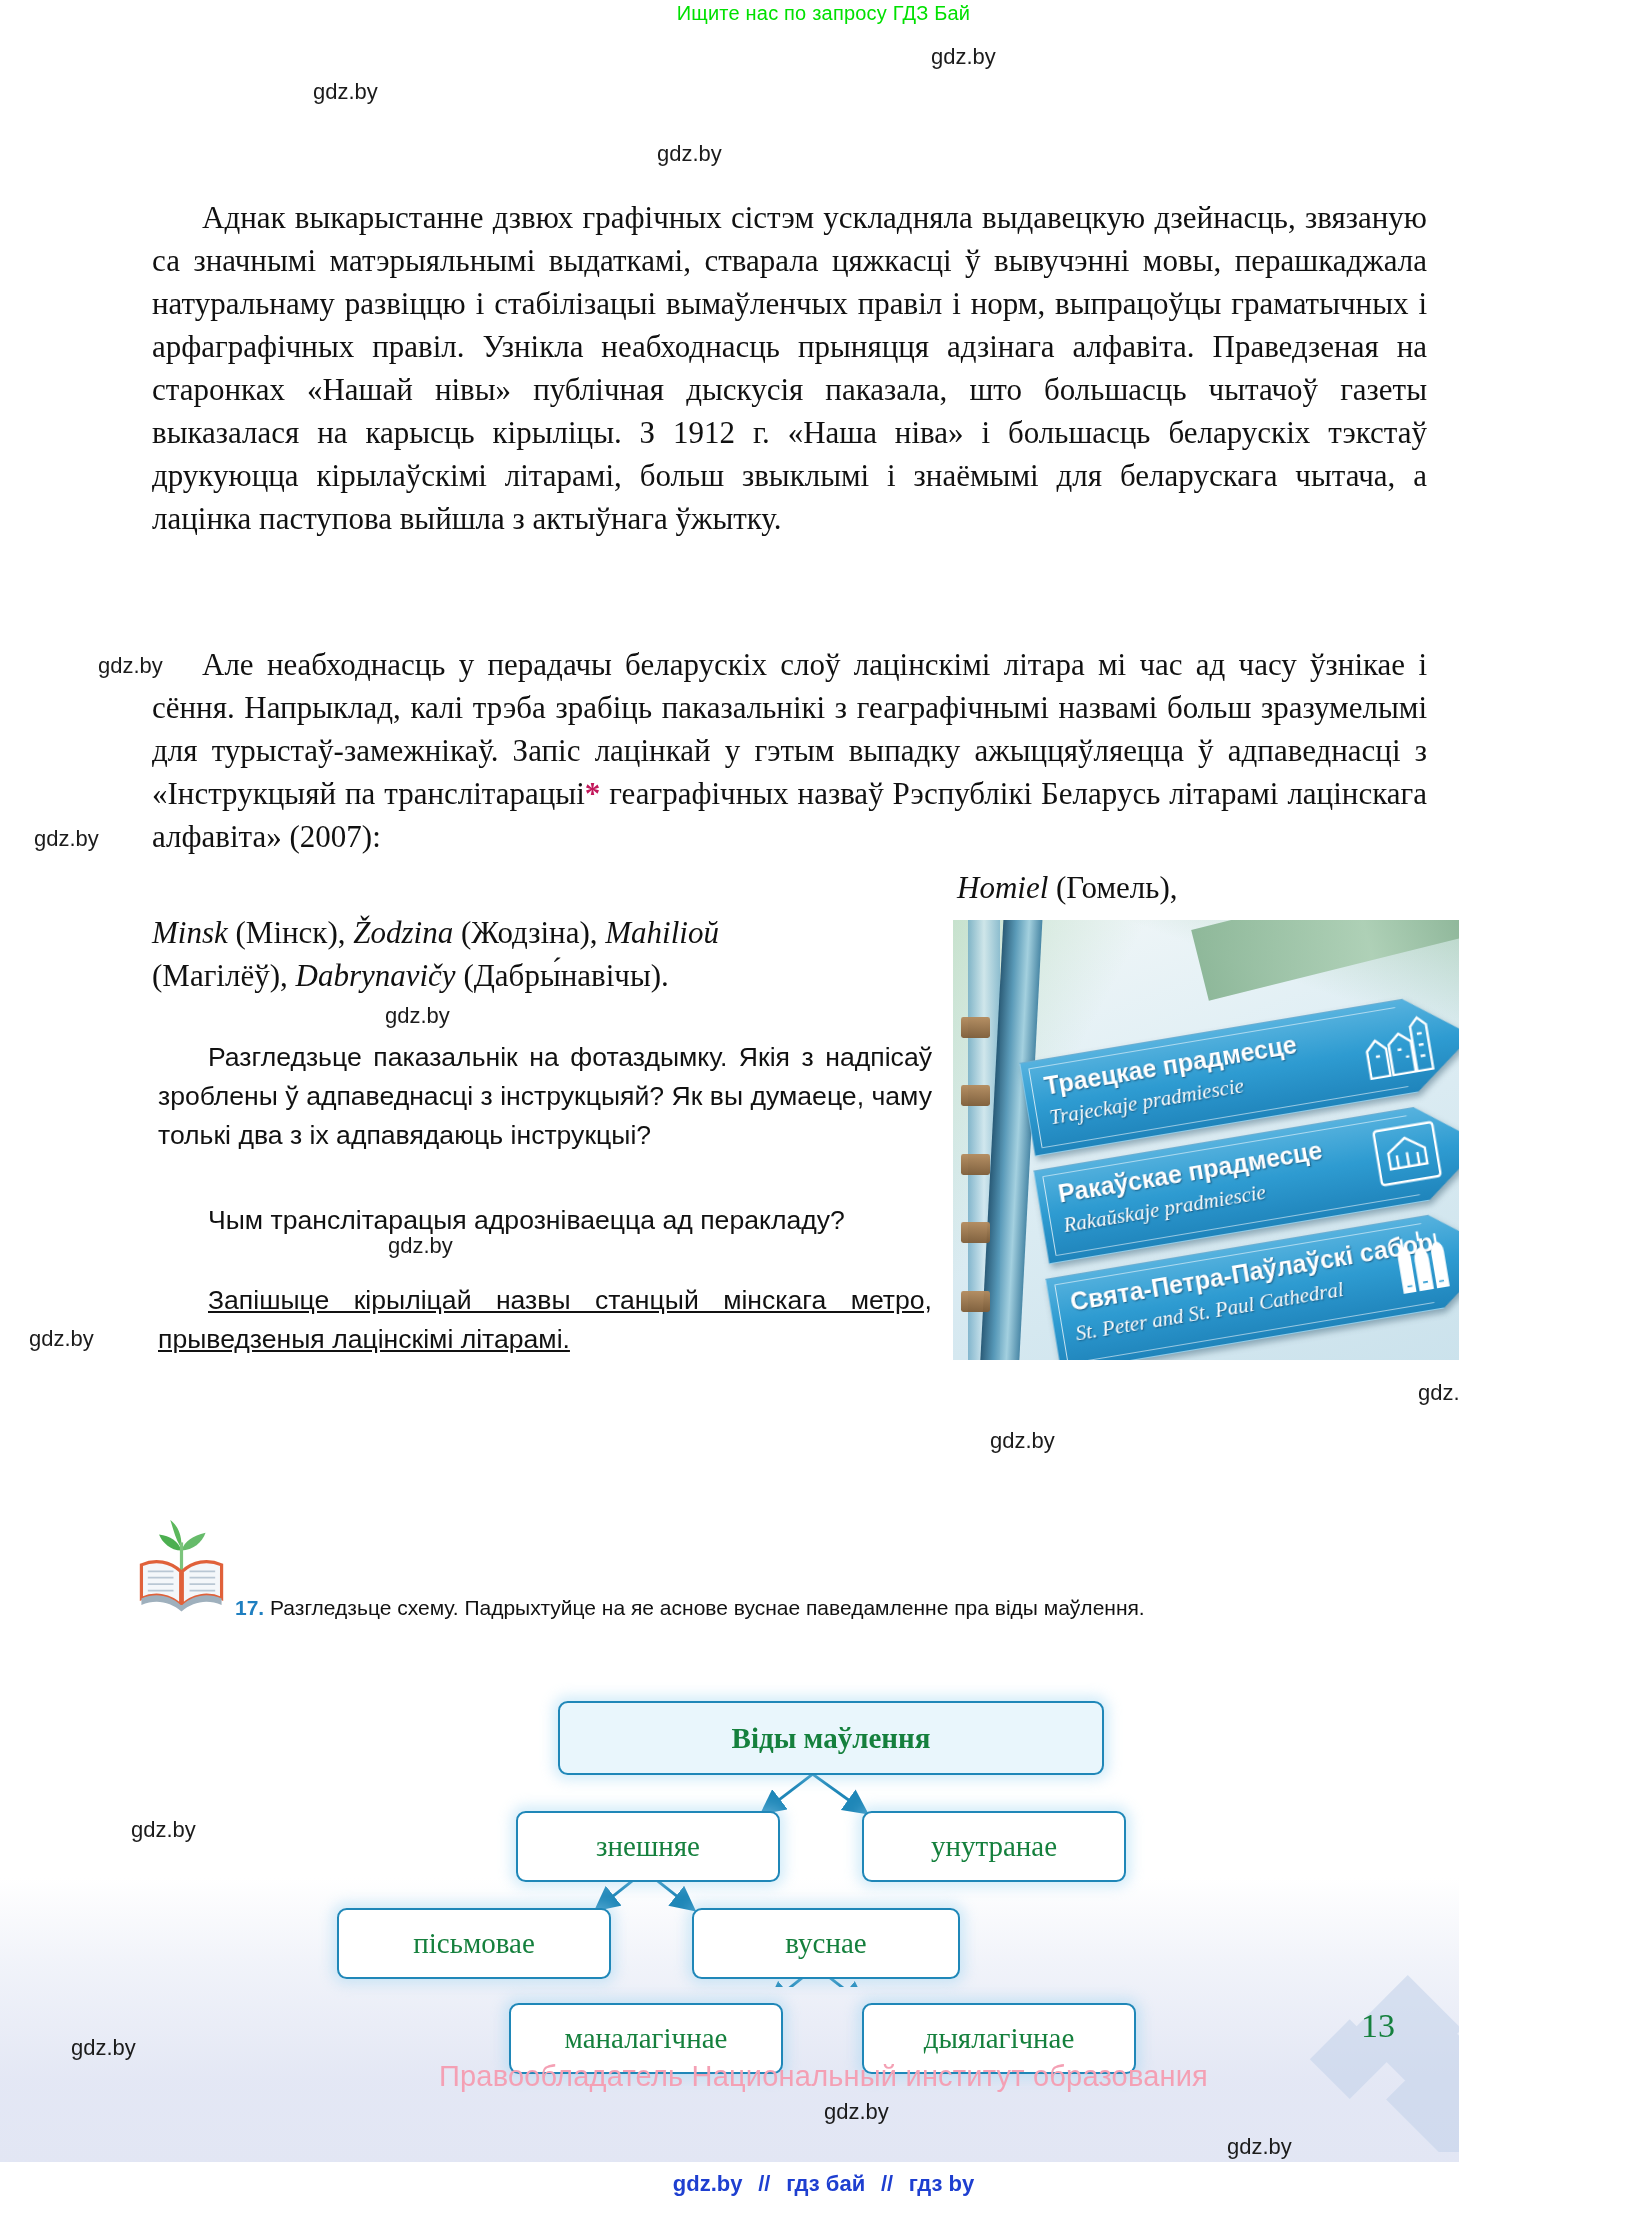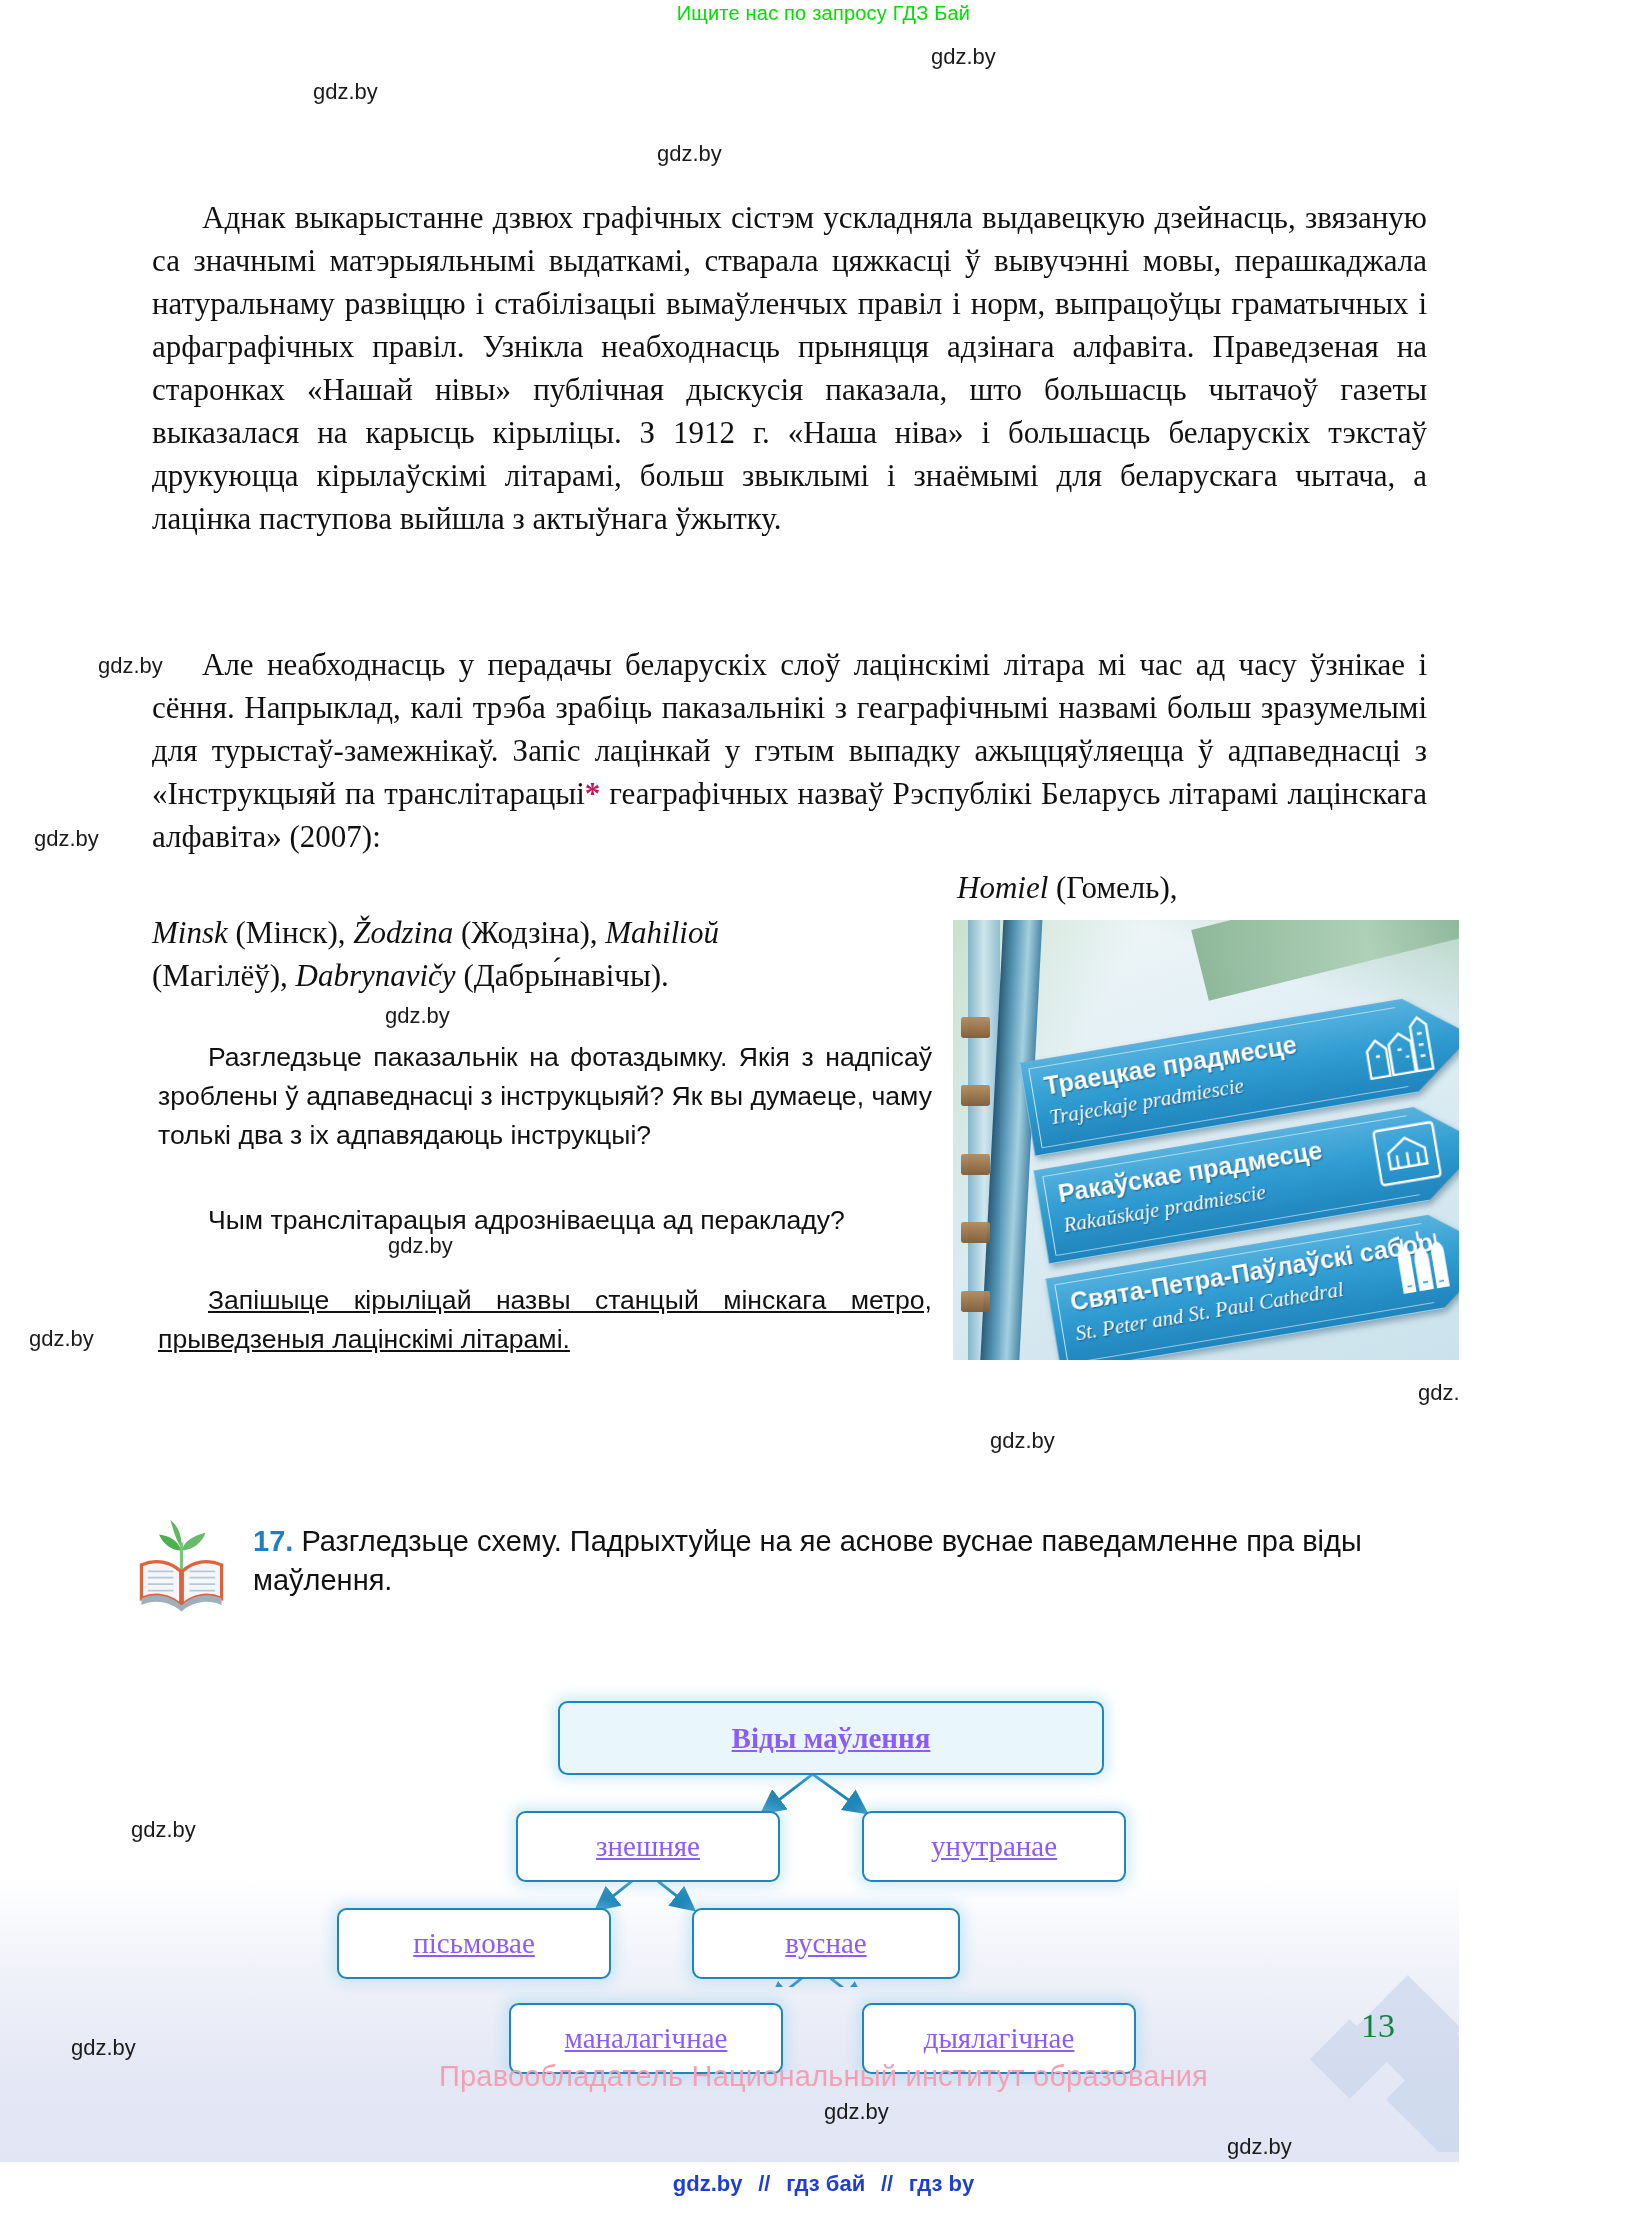--- a/index.html
+++ b/index.html
@@ -174,45 +174,43 @@
   .sign3 { left: 97px; top: 321px; width: 451px; transform: rotate(-9.5deg); }
 
   
   .ex-icon {
     position: absolute;
     left: 135px; top: 1518px;
     width: 93px; height: 97px;
   }
   .ex-text {
     position: absolute;
-    left: 235px; top: 1522px;
+    left: 235px; top: 1588px;
     width: 1193px;
     font-family: "Liberation Sans", sans-serif;
-    font-size: 29px;
+    font-size: 21px;
     line-height: 39px;
     color: #111;
-    margin-left: 18px;
   }
   .ex-num { color: #1f7fc0; font-weight: 700; }
 
   
   .diagram { position: absolute; left: 0px; top: 1600px; width: 1647px; height: 387px; }
   .node {
     position: absolute;
     border: 2.4px solid #1f87b8;
     border-radius: 9.7px;
     box-sizing: border-box;
     display: flex;
     align-items: center;
     justify-content: center;
     font-family: "Liberation Serif", "DejaVu Serif", serif;
     font-size: 29px;
-    color: #8b5cf6;
+    color: #15803d;
     box-shadow: 0 0 13px 4.8px rgba(150,210,240,.42);
-    text-decoration: underline;
   }
   .node.root {
     background: #e9f6fc;
     font-weight: 700;
   }
   .node.leafbox { background: #ffffff; }
   .arrows { position: absolute; left: 0; top: 0; width: 1647px; height: 387px; }
 
   
   .page-num {

